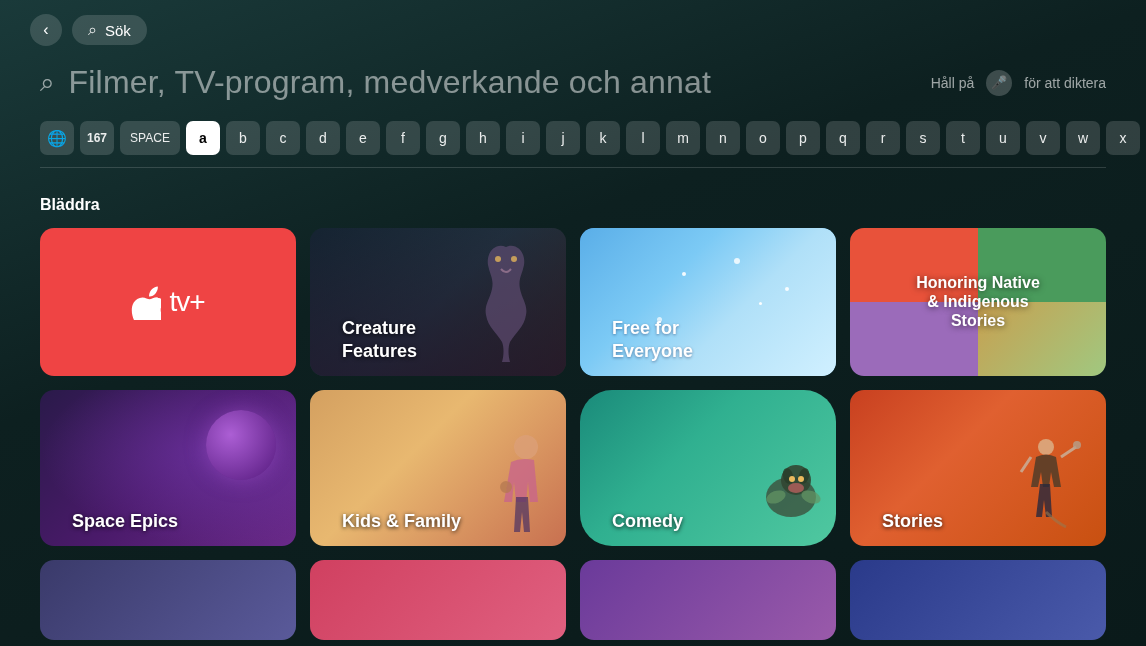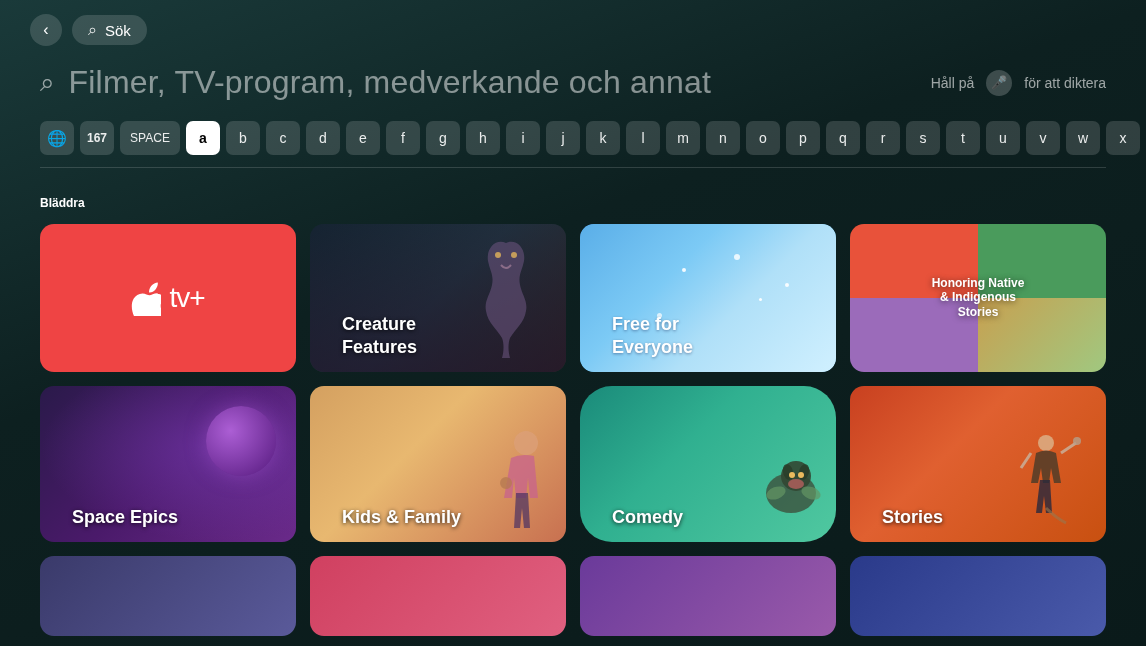--- a/index.html
+++ b/index.html
@@ -143,21 +143,21 @@
       background: rgba(255,255,255,0.15);
       margin: 0 0 16px 0;
     }
 
     
     .browse-section {
       padding: 0 40px;
     }
 
     .browse-title {
-      font-size: 12px;
+      font-size: 16px;
       font-weight: 700;
       margin-bottom: 14px;
       color: white;
     }
 
     
     .grid-row {
       display: flex;
       gap: 14px;
       margin-bottom: 14px;
@@ -315,21 +315,21 @@
     }
 
     .card-free .card-label { color: white; text-shadow: 0 1px 3px rgba(0,0,50,0.4); }
 
     .native-label {
       position: absolute;
       z-index: 10;
       top: 50%;
       left: 50%;
       transform: translate(-50%, -50%);
-      font-size: 12px;
+      font-size: 16px;
       font-weight: 800;
       color: white;
       text-align: center;
       text-shadow: 0 1px 6px rgba(0,0,0,0.6);
       line-height: 1.2;
       width: 85%;
     }
 
     .person-silhouette {
       position: absolute;

